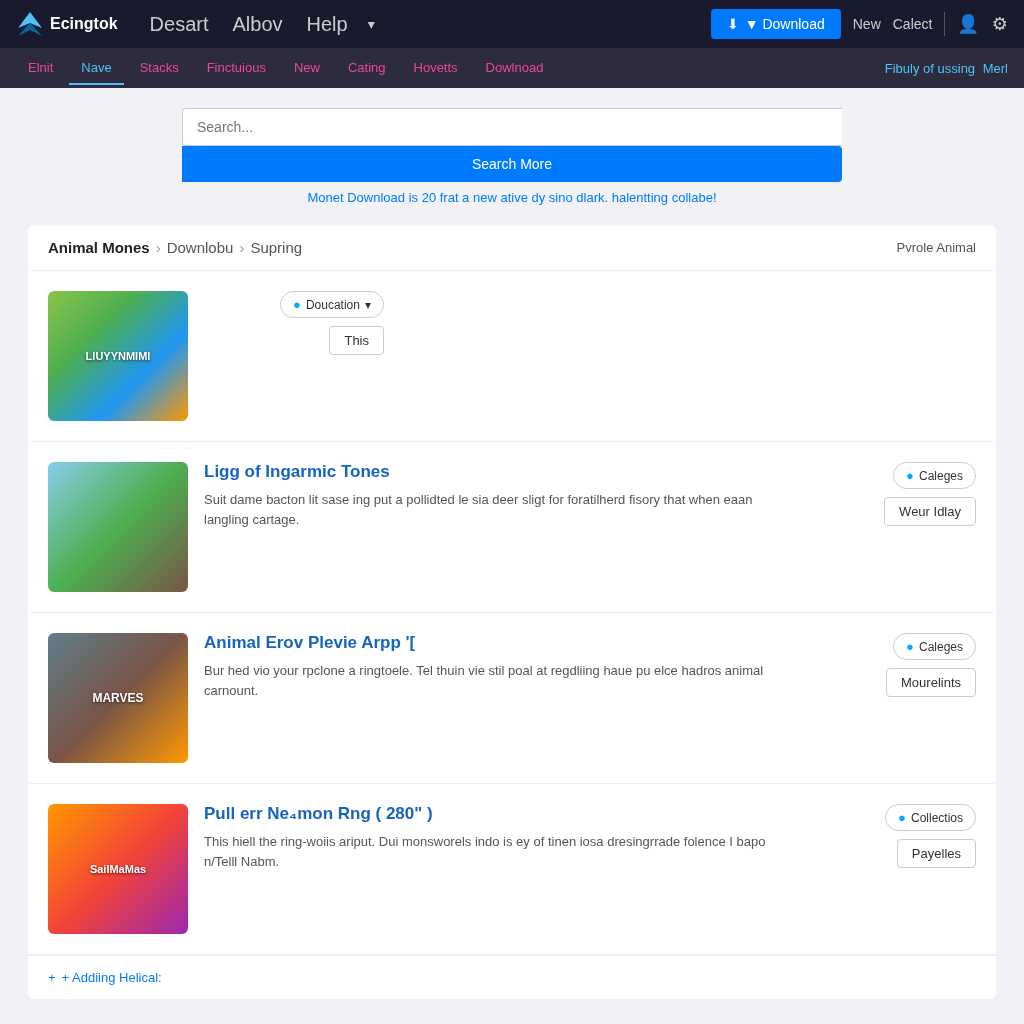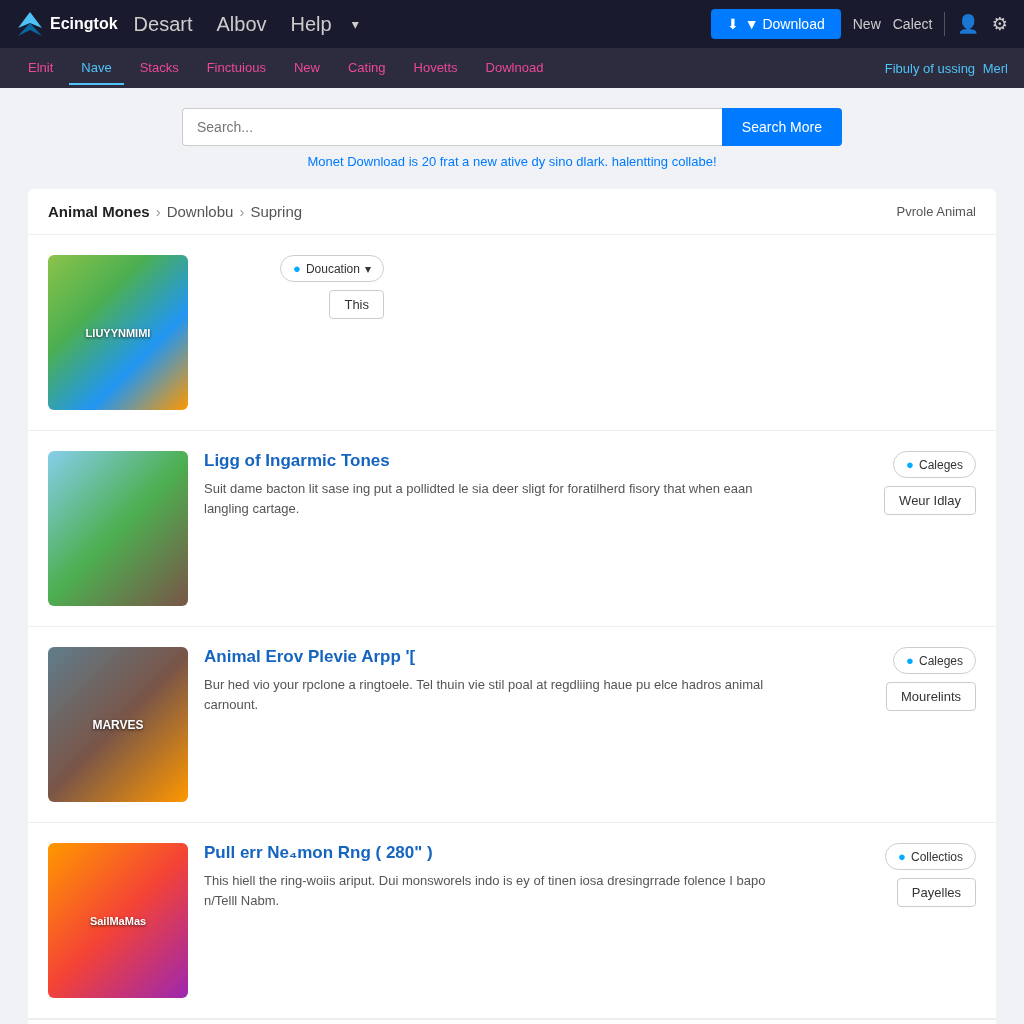--- a/index.html
+++ b/index.html
@@ -5,21 +5,21 @@
     * { box-sizing: border-box; margin: 0; padding: 0; }
     body { font-family: Arial, sans-serif; background: #f0f2f5; color: #333; font-size: 14px; }
 
     
     .top-nav {
       background: #1a1a2e;
       display: flex;
       align-items: center;
       padding: 0 16px;
       height: 48px;
-      gap: 12px;
+      gap: 28px;
     }
     .top-nav .logo {
       display: flex;
       align-items: center;
       gap: 6px;
       color: #fff;
       font-weight: bold;
       font-size: 16px;
       text-decoration: none;
     }
@@ -105,20 +105,21 @@
       display: flex;
       flex-direction: column;
       align-items: center;
       margin-bottom: 20px;
     }
     .search-bar {
       display: flex;
       width: 100%;
       max-width: 660px;
       margin-bottom: 8px;
+      flex-direction: column;
     }
     .search-input {
       flex: 1;
       border: 1px solid #ccc;
       border-right: none;
       border-radius: 4px 0 0 4px;
       padding: 10px 14px;
       font-size: 14px;
       outline: none;
       color: #999;
@@ -172,21 +173,21 @@
     .result-item {
       display: flex;
       align-items: flex-start;
       padding: 20px;
       border-bottom: 1px solid #eee;
       gap: 16px;
     }
     .result-item:last-child { border-bottom: none; }
     .result-thumb {
       width: 140px;
-      height: 155px;
+      height: 130px;
       border-radius: 6px;
       overflow: hidden;
       flex-shrink: 0;
       background: #ccc;
       display: flex;
       align-items: center;
       justify-content: center;
     }
     
     .poster-1 { background: linear-gradient(135deg, #8bc34a, #4caf50, #2196f3, #ff9800); }

